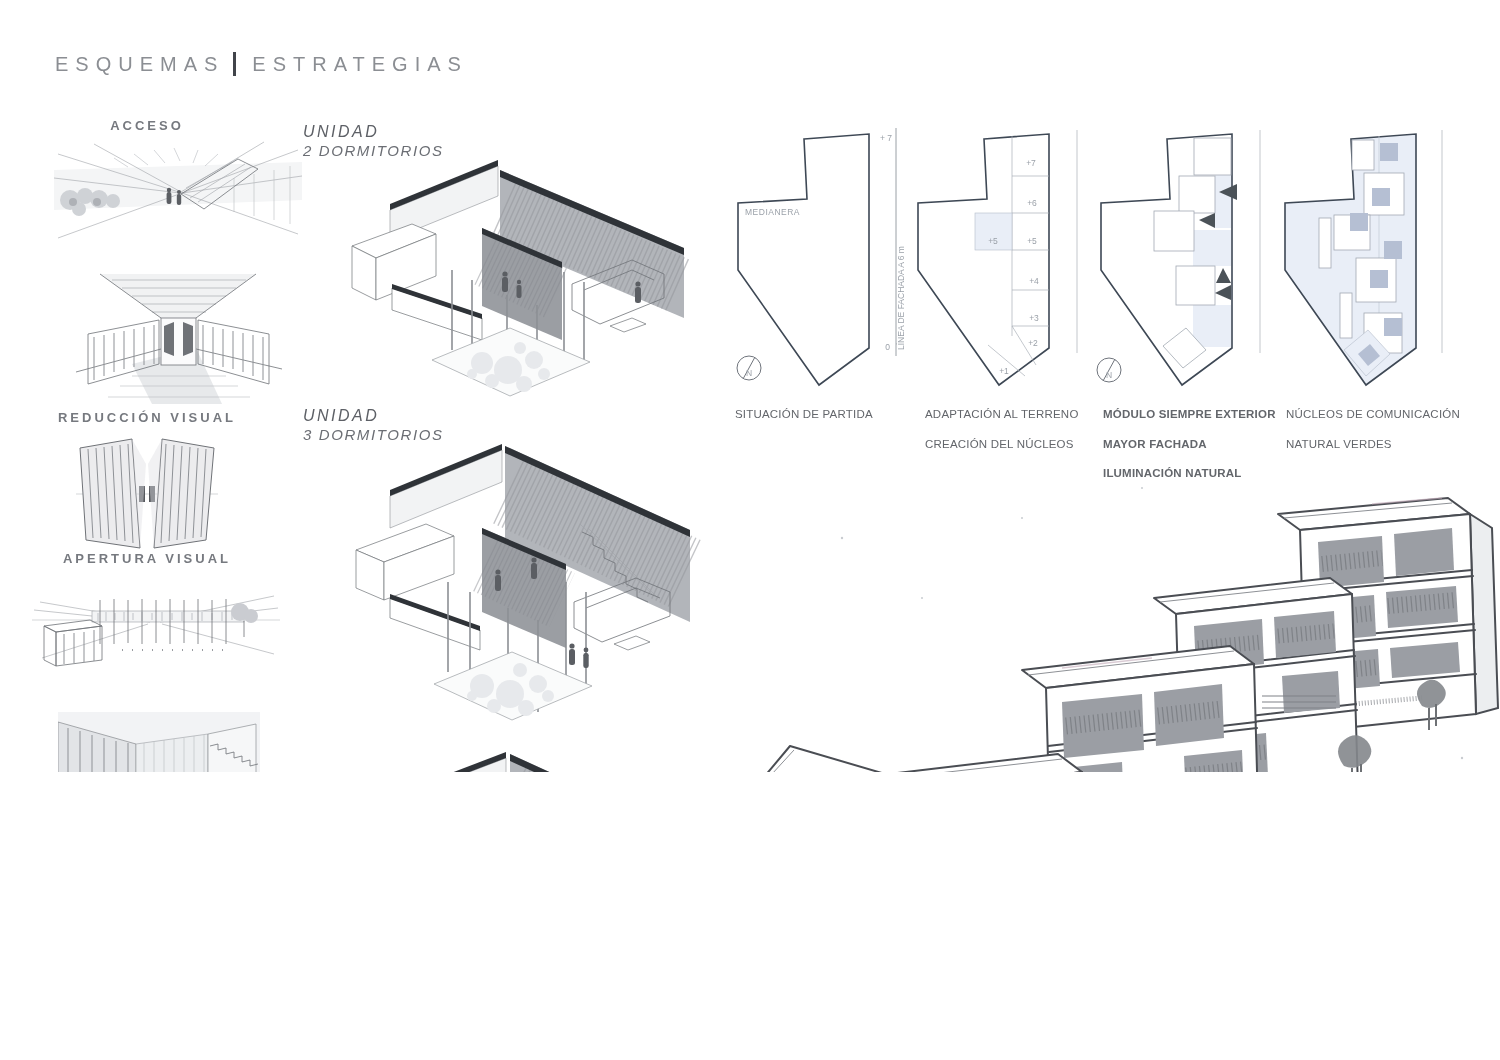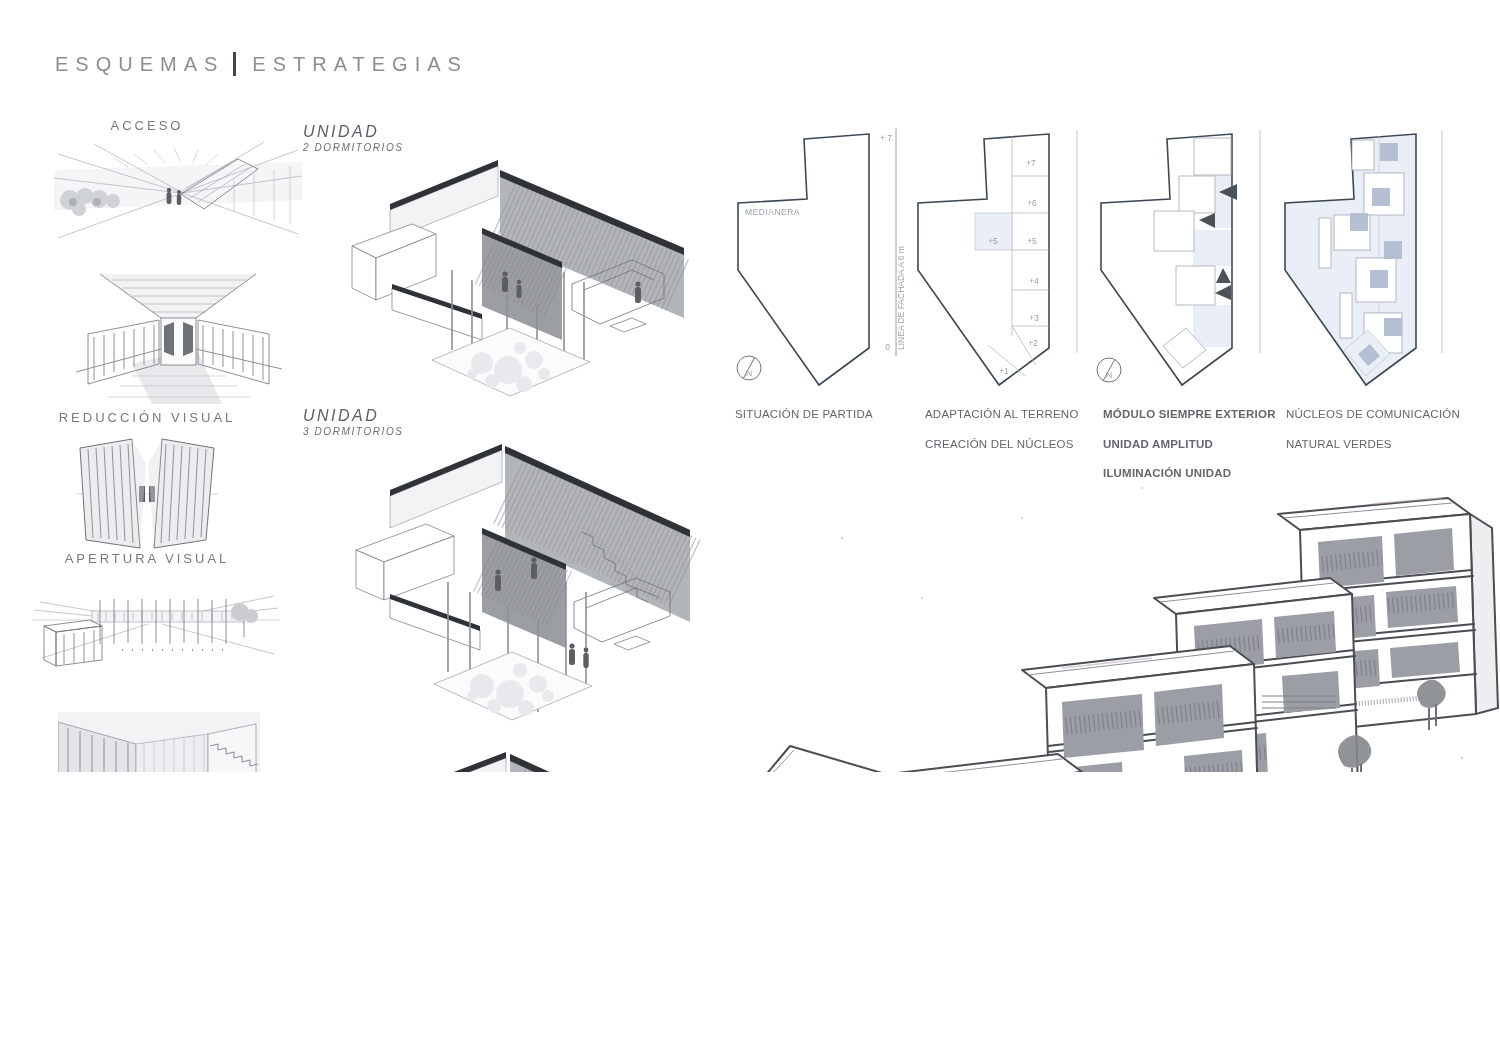--- a/index.html
+++ b/index.html
@@ -4,25 +4,25 @@
 <style>
   html,body{margin:0;padding:0;background:#ffffff;}
   #board{position:relative;width:1500px;height:772px;background:#ffffff;overflow:hidden;
          font-family:"Liberation Sans",sans-serif;}
   .abs{position:absolute;}
   
   #title{left:55px;top:52px;display:flex;align-items:center;color:#8b8e93;
          font-size:20px;letter-spacing:7px;font-weight:400;}
   #title .divider{width:3px;height:24px;background:#41444a;margin:0 16px 0 9px;}
   
-  .side-label{width:190px;text-align:center;color:#76797f;font-size:13px;letter-spacing:3px;}
+  .side-label{width:190px;text-align:center;color:#76797f;font-size:13px;letter-spacing:3px;font-weight:bold;}
   
   .unit-head{color:#5d6066;line-height:1.25;font-style:italic;}
   .unit-head .t1{font-size:16px;letter-spacing:2.5px;}
-  .unit-head .t2{font-size:10px;letter-spacing:1.6px;color:#6b6e74;text-align:center;}
+  .unit-head .t2{font-size:15px;letter-spacing:1.6px;color:#6b6e74;text-align:center;}
   
   .caption-col{width:185px;margin-top:12px;}
   .caption-col div{font-size:11.5px;color:#63666b;letter-spacing:.2px;margin-bottom:17.5px;white-space:nowrap;}
   
   svg{display:block;}
   svg text{font-family:"Liberation Sans",sans-serif;}
   .ol{fill:#ffffff;stroke:#3e4855;stroke-width:1.6;stroke-linejoin:miter;}
   .olb{fill:#e9eef7;stroke:#3e4855;stroke-width:1.6;}
   .s1{stroke:#6f7277;stroke-width:.8;fill:none;}
   .s2{stroke:#9fa2a7;stroke-width:.6;fill:none;}
@@ -421,22 +421,22 @@
 
   <div class="abs caption-col" style="left:735px;top:396px;">
     <div>SITUACIÓN DE PARTIDA</div>
   </div>
   <div class="abs caption-col" style="left:925px;top:396px;">
     <div>ADAPTACIÓN AL TERRENO</div>
     <div>CREACIÓN DEL NÚCLEOS</div>
   </div>
   <div class="abs caption-col" style="left:1103px;top:396px;font-weight:bold;">
     <div>MÓDULO SIEMPRE EXTERIOR</div>
-    <div>UNIDAD AMPLITUD</div>
-    <div>ILUMINACIÓN UNIDAD</div>
+    <div>MAYOR FACHADA</div>
+    <div>ILUMINACIÓN NATURAL</div>
   </div>
   <div class="abs caption-col" style="left:1286px;top:396px;">
     <div>NÚCLEOS DE COMUNICACIÓN</div>
     <div>NATURAL VERDES</div>
   </div>
 
   <div class="abs" style="left:722px;top:458px;">
     <svg width="778" height="560" viewBox="0 0 778 560">
 
       <g fill="#c9ccd0">

